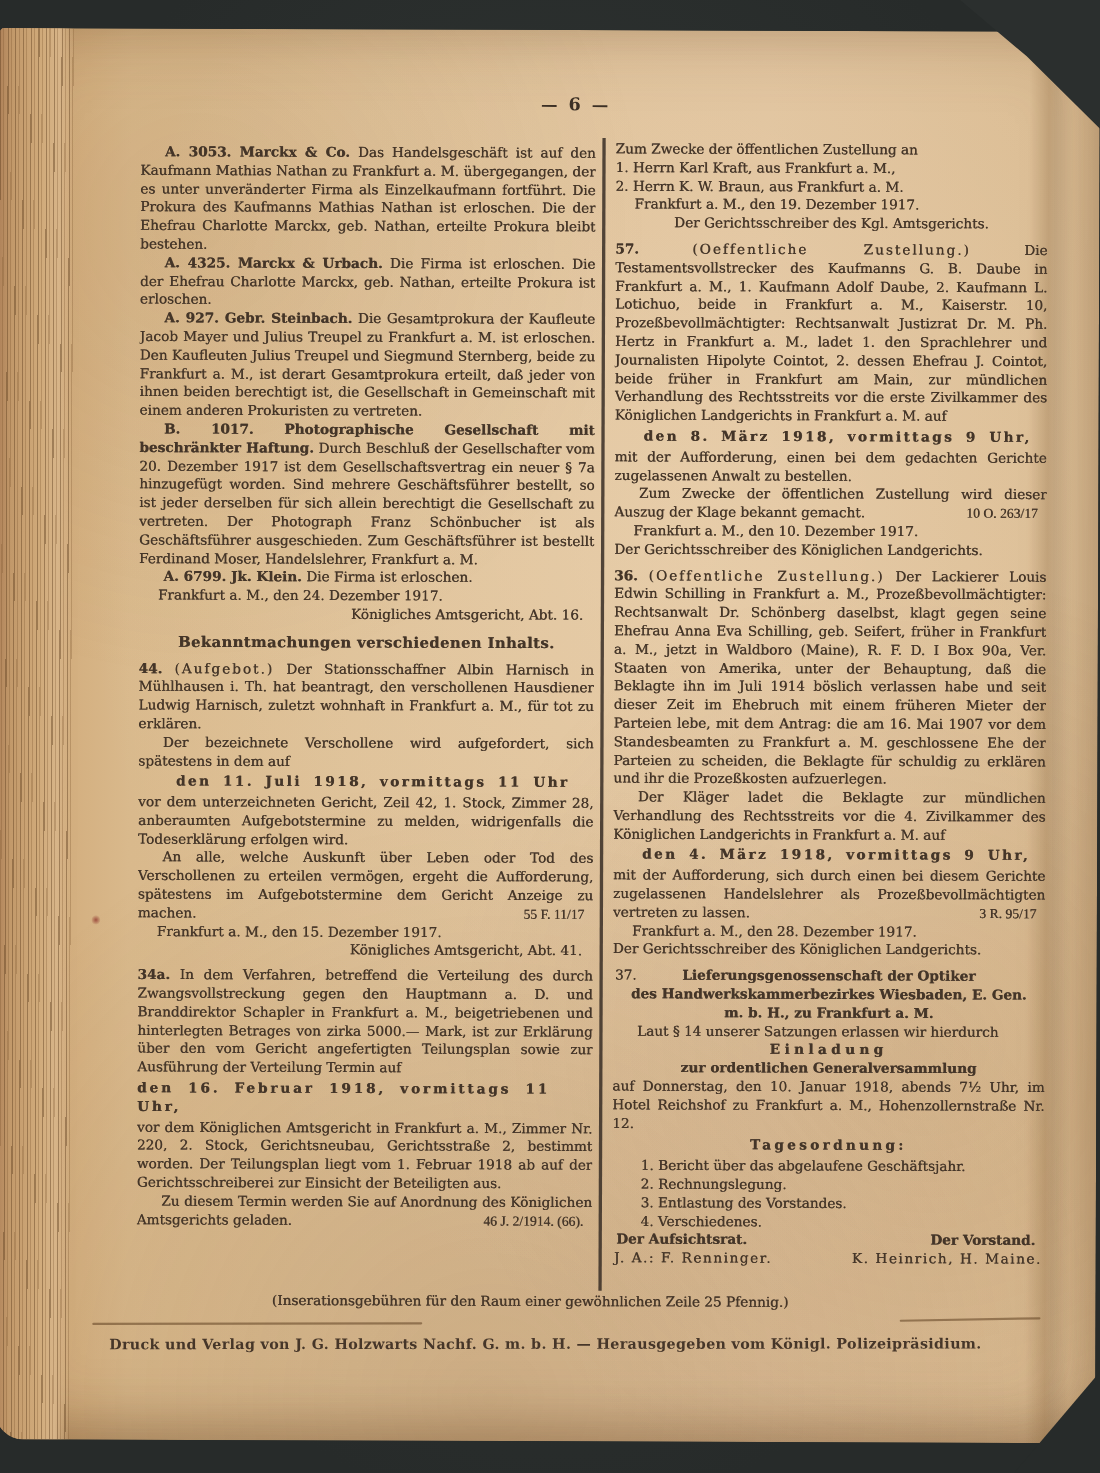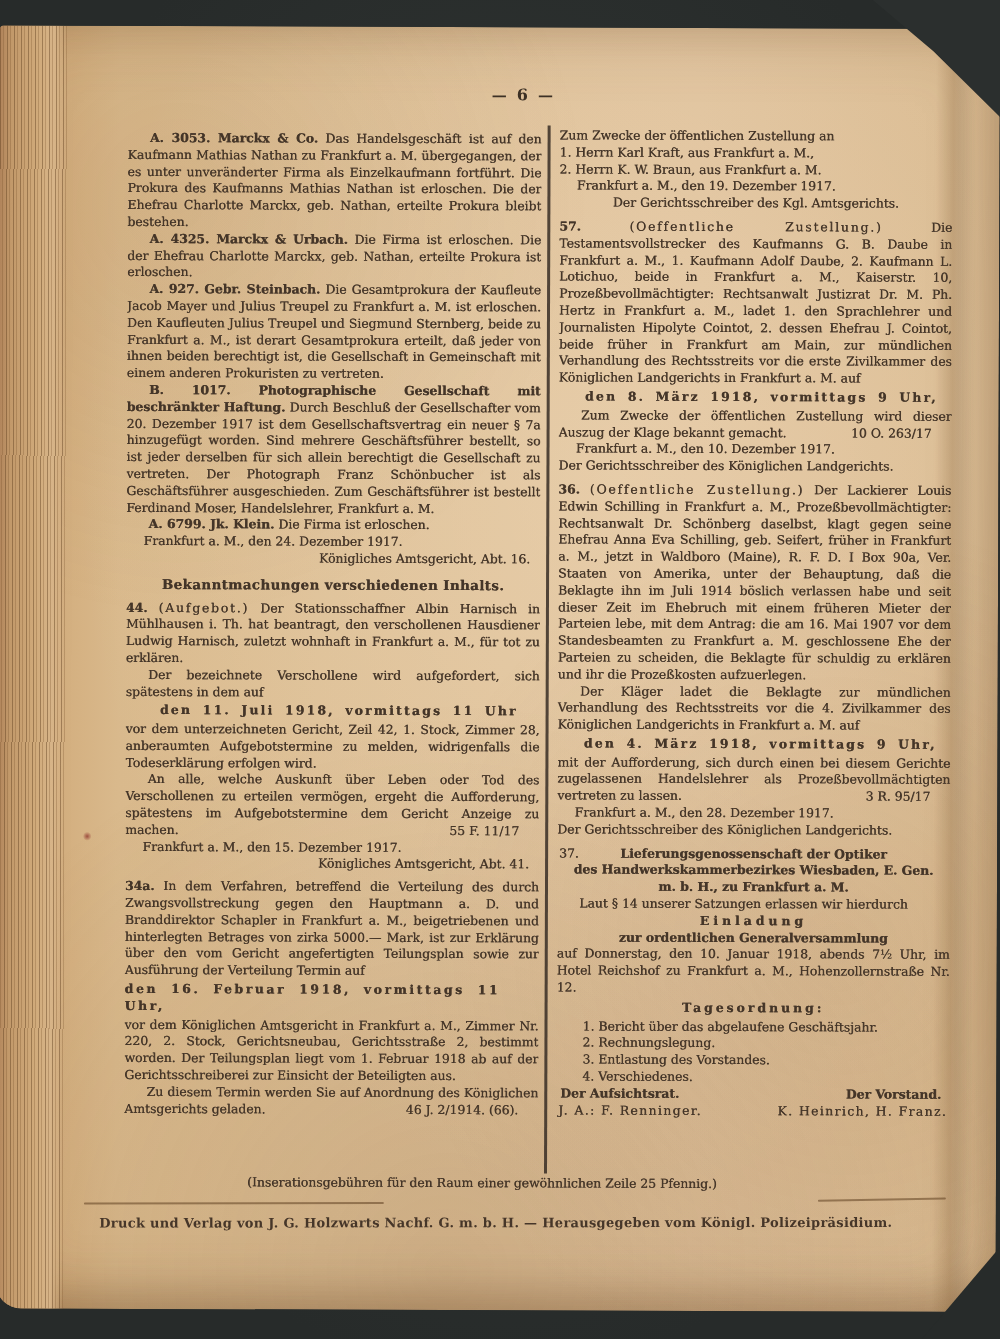--- a/index.html
+++ b/index.html
@@ -47,21 +47,21 @@
   .col{position:absolute;top:104px;z-index:3;font-size:12.4px;line-height:16.8px;
     color:#443528;text-align:justify;text-shadow:0.35px 0 0 rgba(68,53,40,0.85);overflow:hidden;}
   .col-left{left:128px;width:414px;height:1046px;}
   .col-right{left:560px;width:393px;height:1052px;top:100px;}
   .divider{position:absolute;left:548px;top:98px;width:2.5px;height:1048px;background:#372d24;opacity:.85;z-index:3;}
   .para{margin:0;text-indent:1.8em;}
   .noind{text-indent:0;}
   .lead{font-weight:bold;}
   .sperr{letter-spacing:1.8px;}
   .refwrap{position:relative;}
-  .ref{position:absolute;right:20px;bottom:0;text-indent:0;white-space:nowrap;}
+  .ref{position:absolute;right:8px;bottom:0;text-indent:0;white-space:nowrap;font-family:Liberation Serif, serif;}
   .dateplace{margin:0;text-indent:1.4em;}
   .sig-right{margin:0;text-align:right;padding-right:10px;text-indent:0;}
   .sig-center{margin:0;text-align:center;text-indent:0;}
   .heading{margin:9px 0 7px;text-align:center;text-indent:0;font-weight:bold;font-size:13.4px;letter-spacing:0.4px;}
   .dateline{margin:2px 0;text-align:center;text-indent:1em;font-weight:bold;letter-spacing:2.2px;word-spacing:4px;}
   .dateline-wide{text-align:left;text-indent:0;letter-spacing:2.6px;word-spacing:6px;}
   .gap{height:7px;}
   .h37{position:relative;margin:0;text-align:center;text-indent:0;font-weight:bold;}
   .h37 .h37num{position:absolute;left:2px;font-weight:normal;}
   .hcenter{margin:0;text-align:center;text-indent:0;font-weight:bold;}
@@ -157,20 +157,21 @@
       <p class="sig-center">Der Gerichtsschreiber des Kgl. Amtsgerichts.</p>
 
       <div class="gap"></div>
 
       <p class="para noind">
         <span class="lead">57.</span>
         <span class="sperr">(Oeffentliche Zustellung.)</span>
         <span>Die Testamentsvollstrecker des Kaufmanns G. B. Daube in Frankfurt a. M., 1. Kaufmann Adolf Daube, 2. Kaufmann L. Lotichuo, beide in Frankfurt a. M., Kaiserstr. 10, Prozeßbevollmächtigter: Rechtsanwalt Justizrat Dr. M. Ph. Hertz in Frankfurt a. M., ladet 1. den Sprachlehrer und Journalisten Hipolyte Cointot, 2. dessen Ehefrau J. Cointot, beide früher in Frankfurt am Main, zur mündlichen Verhandlung des Rechtsstreits vor die erste Zivilkammer des Königlichen Landgerichts in Frankfurt a. M. auf</span>
       </p>
       <p class="dateline">den 8. März 1918, vormittags 9 Uhr,</p>
+      <p class="para noind">mit der Aufforderung, einen bei dem gedachten Gerichte zugelassenen Anwalt zu bestellen.</p>
       <p class="para refwrap">
         <span>Zum Zwecke der öffentlichen Zustellung wird dieser Auszug der Klage bekannt gemacht.</span>
         <span class="ref">10 O. 263/17</span>
       </p>
       <p class="dateplace">Frankfurt a. M., den 10. Dezember 1917.</p>
       <p class="para noind">Der Gerichtsschreiber des Königlichen Landgerichts.</p>
 
       <div class="gap"></div>
 
       <p class="para noind">
@@ -205,21 +206,21 @@
         <div>2. Rechnungslegung.</div>
         <div>3. Entlastung des Vorstandes.</div>
         <div>4. Verschiedenes.</div>
       </div>
       <div class="sigrow">
         <span>Der Aufsichtsrat.</span>
         <span>Der Vorstand.</span>
       </div>
       <div class="namesrow">
         <span>J. A.: F. Renninger.</span>
-        <span>K. Heinrich, H. Franz.</span>
+        <span>K. Heinrich, H. Maine.</span>
       </div>
     </div>
 
     <div class="fees">(Inserationsgebühren für den Raum einer gewöhnlichen Zeile 25 Pfennig.)</div>
     <div class="rule rule-left"></div>
     <div class="rule rule-right"></div>
     <div class="imprint">Druck und Verlag von J. G. Holzwarts Nachf. G. m. b. H. — Herausgegeben vom Königl. Polizeipräsidium.</div>
   </div>
 
   <div class="wedge-tr"></div>

